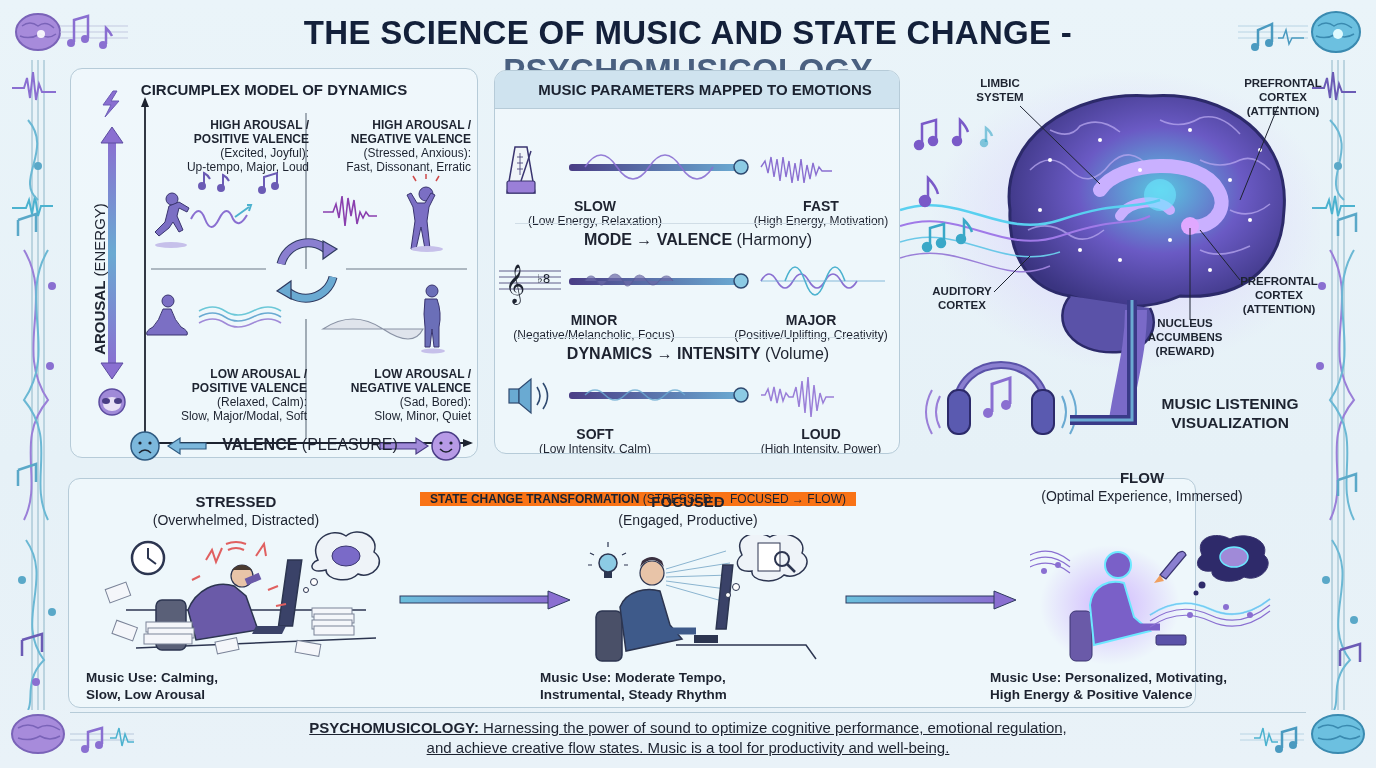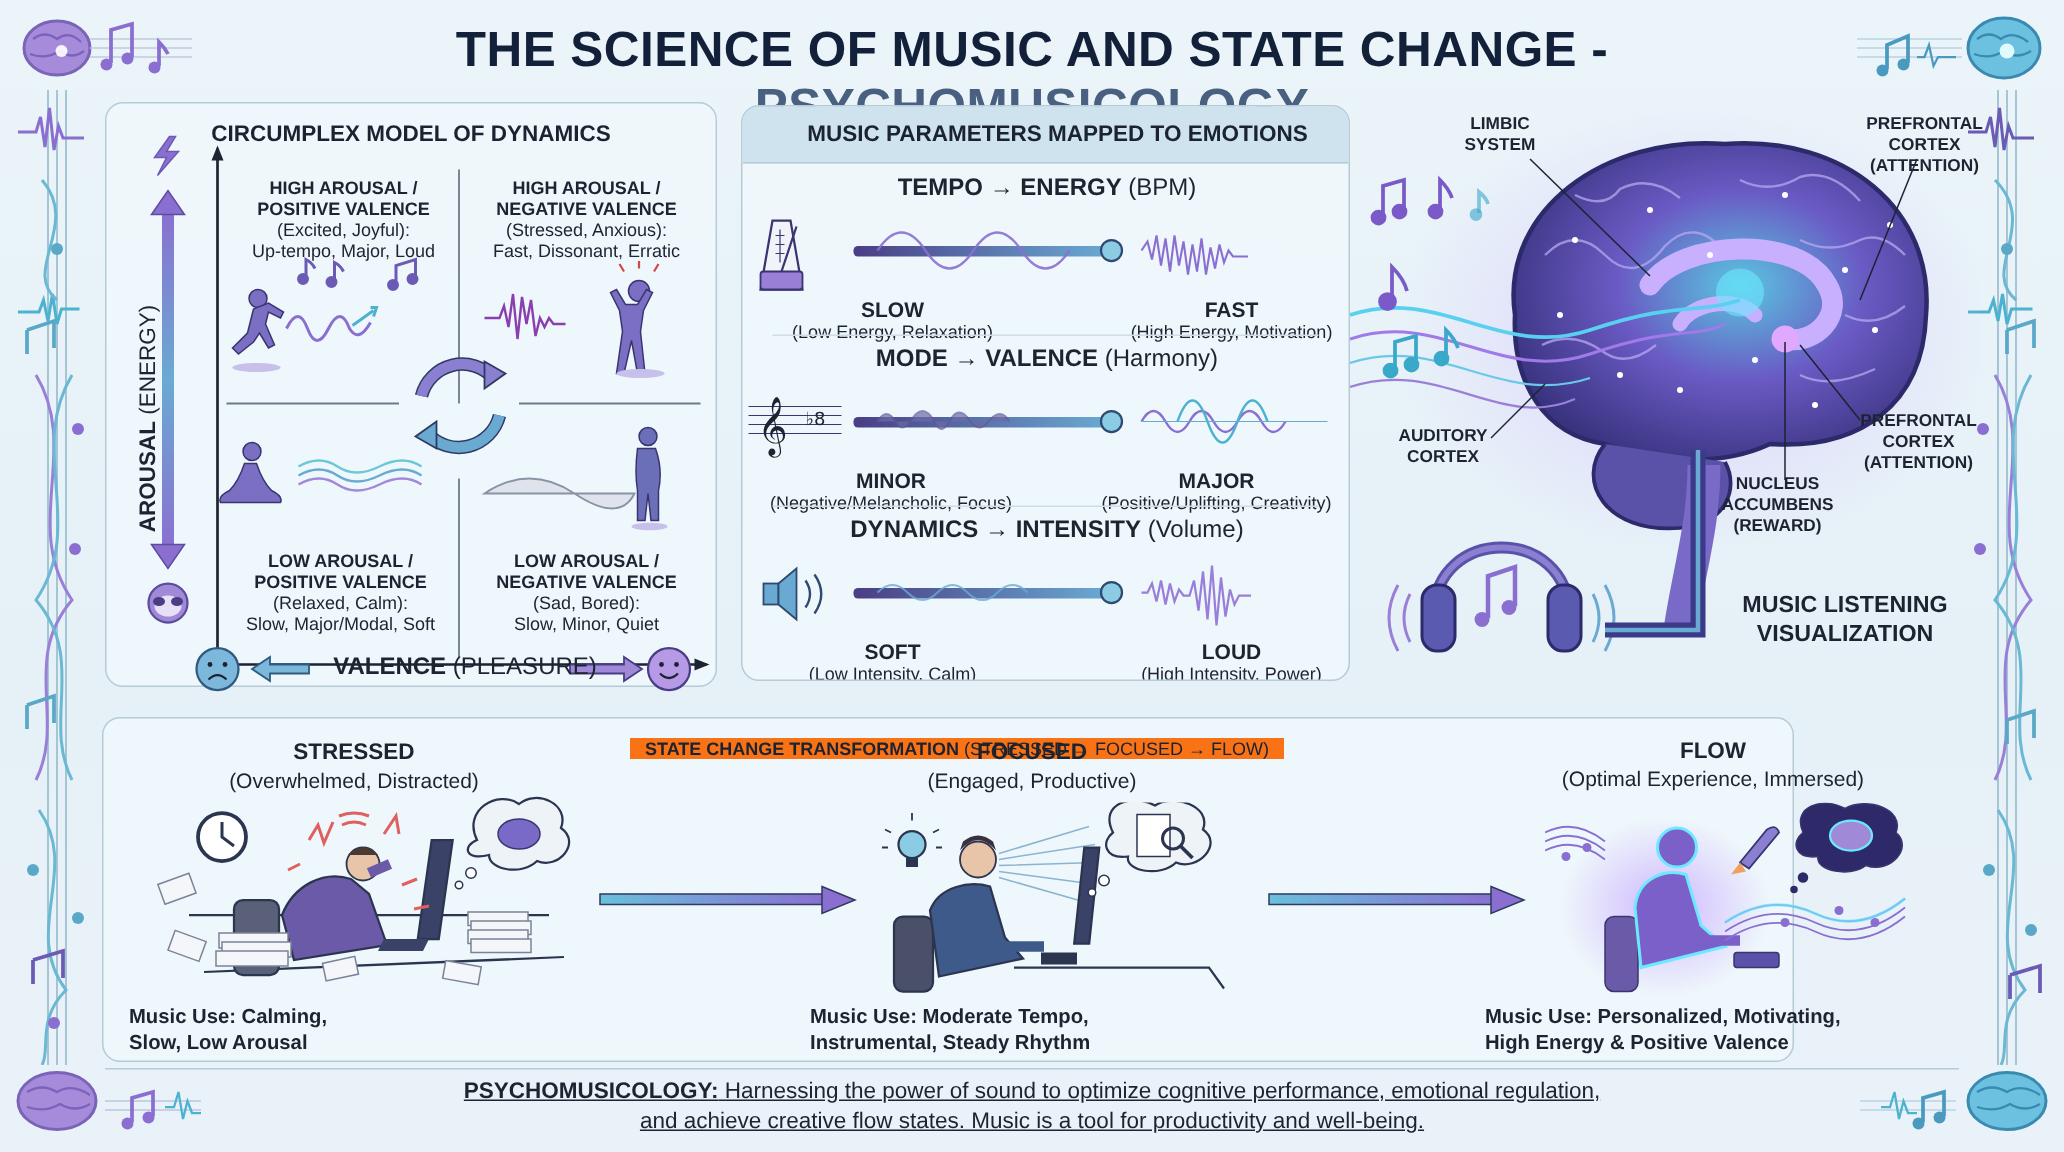--- a/index.html
+++ b/index.html
@@ -28,21 +28,21 @@
 
   
   .panel {
     position: absolute; border: 1.5px solid #b6cbd8; border-radius: 12px;
     background: rgba(240,248,252,0.75);
   }
   .panel-title { font-size: 15px; font-weight: 700; text-align: center; color: #1b2230; }
 
   
   #circ { left: 70px; top: 68px; width: 408px; height: 390px; }
-  .quad-text { position: absolute; width: 160px; text-align: center; font-size: 12px; line-height: 14px; color: #1d2330; }
+  .quad-text { position: absolute; width: 160px; text-align: right; font-size: 12px; line-height: 14px; color: #1d2330; }
   .quad-text .h { font-weight: 700; }
 
   
   #params { left: 494px; top: 70px; width: 406px; height: 384px; overflow: hidden; }
   #params .hdr { height: 38px; background: #cfe3ef; border-bottom: 1px solid #b6cbd8; display:flex; align-items:center; justify-content:center;padding-left:16px; }
   .param { position: absolute; left: 0; width: 406px; height: 112px; }
   .param-title { position: absolute; top: 0; width: 100%; text-align: center; font-size: 16px; }
   .param-title .b { font-weight: 700; }
   .lbl { position: absolute; text-align: center; font-size: 12px; line-height: 15px; }
   .lbl .b { font-weight: 700; font-size: 14px; }
@@ -299,21 +299,20 @@
 <div class="abs" style="left:210px;top:436px;width:200px;text-align:center;font-size:16px;">
   <span class="bold">VALENCE</span><span> (PLEASURE)</span>
 </div>
 
 <div class="panel" id="params">
   <div class="hdr">
     <div class="panel-title">MUSIC PARAMETERS MAPPED TO EMOTIONS</div>
   </div>
 
   <div class="param" style="top:46px;">
-    <div class="param-title"><span class="b">TEMPO → ENERGY</span><span> (BPM)</span></div>
     <svg class="abs" style="left:0;top:20px;" width="406" height="60" viewBox="0 0 406 60">
       <g>
         <path d="M20 10 h12 l8 46 h-28 z" fill="#f0f4f8" stroke="#3a3570" stroke-width="1.5"></path>
         <rect x="12" y="44" width="28" height="12" rx="2" fill="#9a7fd8" stroke="#3a3570" stroke-width="1.2"></rect>
         <path d="M26 44 l10 -30" stroke="#3a3570" stroke-width="1.5"></path>
         <path d="M25 16 v22 M22 20 h6 M22 26 h6 M22 32 h6" stroke="#3a3570" stroke-width="0.8"></path>
       </g>
       <defs>
           <linearGradient id="slideG" x1="0" x2="1">
             <stop offset="0" stop-color="#4a3d85"></stop>
@@ -598,21 +597,21 @@
 <div class="state-use" style="left:540px;top:669px;">
   <div>Music Use: Moderate Tempo,</div>
   <div>Instrumental, Steady Rhythm</div>
 </div>
 
 <svg class="abs" style="left:844px;top:590px;" width="176" height="20" viewBox="0 0 176 20">
   <rect x="2" y="6" width="150" height="7" fill="url(#arrG)" stroke="#2f3a60" stroke-width="1"></rect>
   <path d="M150 1 l22 9 l-22 9 z" fill="#8a6fd1" stroke="#2f3a60" stroke-width="1"></path>
 </svg>
 
-<div class="state-head" style="left:1012px;top:492px;">
+<div class="state-head" style="left:1012px;top:469px;">
   <div class="b">FLOW</div>
   <div>(Optimal Experience, Immersed)</div>
 </div>
 <svg class="abs" style="left:1030px;top:535px;" width="250" height="130" viewBox="0 0 250 130">
   <defs>
     <radialGradient id="flowGlow" cx="0.5" cy="0.5" r="0.5">
         <stop offset="0" stop-color="#c8a8ff" stop-opacity="0.8"></stop>
         <stop offset="1" stop-color="#c8a8ff" stop-opacity="0"></stop>
       </radialGradient>
   </defs>

